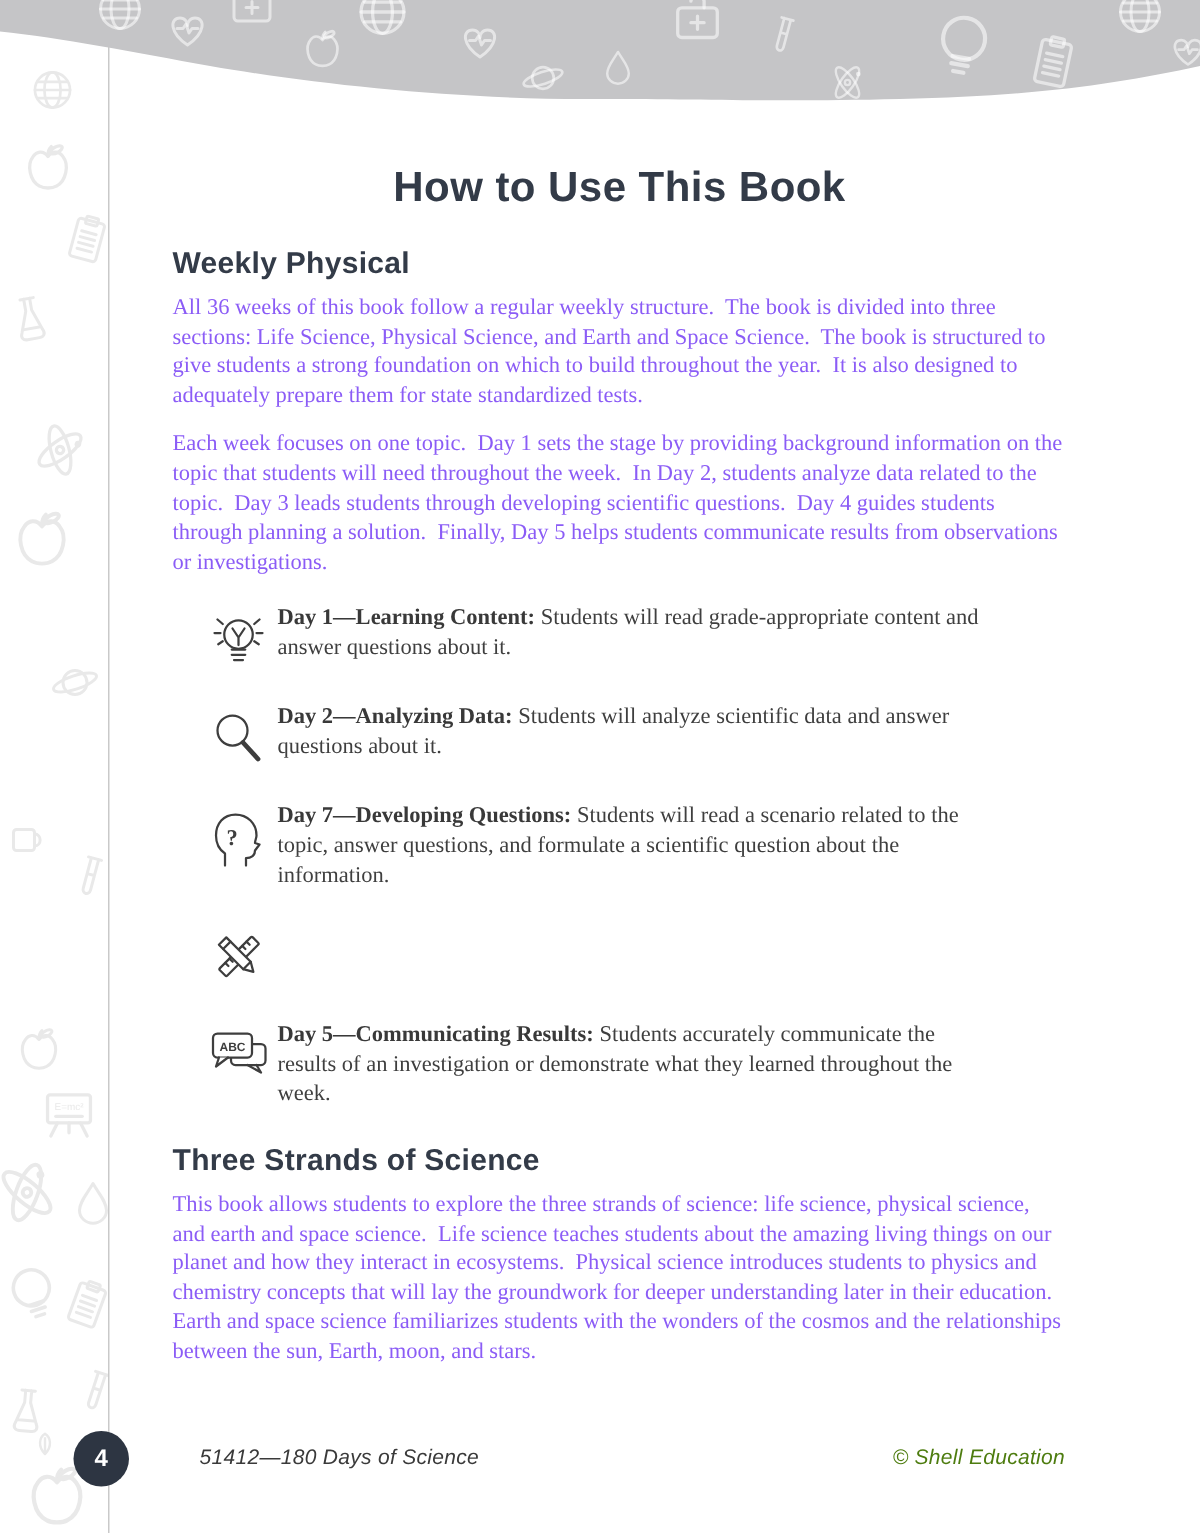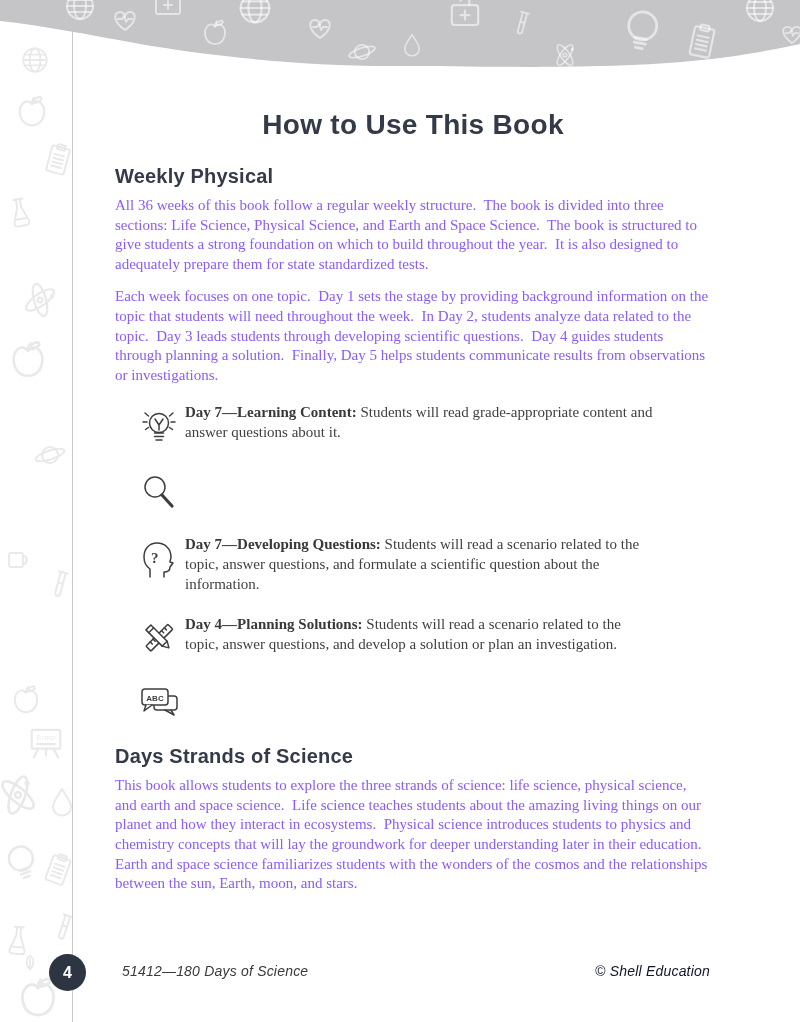--- a/index.html
+++ b/index.html
@@ -27,24 +27,24 @@
   .day{display:flex;margin:0 0 21px 24px;}
   .day-iconbox{flex:none;width:46px;padding-top:1px;}
   .day-iconbox svg{display:block;stroke:#3e3e3e;color:#3e3e3e;}
   .day-text{width:472px;font-size:15px;line-height:19.6px;color:#3f3f3f;margin:0;}
   .day-label{font-weight:bold;color:#393939;}
 
   
   .page-circle{position:absolute;left:49px;top:954px;width:37px;height:37px;border-radius:50%;
                background:#2d3542;color:#ffffff;font-family:"Liberation Sans", sans-serif;
                font-weight:bold;font-size:16px;display:flex;align-items:center;justify-content:center;}
-  .book-ref{position:absolute;left:122px;top:963px;font-family:"Liberation Sans", sans-serif;
+  .book-ref{position:absolute;left:133px;top:963px;font-family:"Liberation Sans", sans-serif;
             font-style:italic;font-size:14px;color:#3a3a3a;letter-spacing:.2px;}
   .publisher{position:absolute;right:90px;top:963px;font-family:"Liberation Sans", sans-serif;
-            font-style:italic;font-size:14px;color:#0f172a;letter-spacing:.2px;}
+            font-style:italic;font-size:14px;color:#4d7c0f;letter-spacing:.2px;}
 </style>
 </head>
 <body>
 
 <div class="page">
 
   <svg width="0" height="0" style="position:absolute" aria-hidden="true">
     <defs>
       <g id="sym-globe" fill="none" stroke-width="2" stroke-linecap="round">
         <circle r="13"></circle>
@@ -171,30 +171,31 @@
 
       <div class="day">
         <div class="day-iconbox">
           <svg width="40" height="44" viewBox="-20 -20 40 40" fill="none" stroke-width="1.5" stroke-linecap="round" stroke-linejoin="round">
             <circle cx="0" cy="-3" r="9.5"></circle>
             <path d="M-4 -7 L0 -1 L4 -7 M0 -1 V4"></path>
             <path d="M-4.5 7 H4.5 M-4.5 10.5 H4.5 M-3 14 H3"></path>
             <path d="M-14 -13 L-10.5 -10 M14 -13 L10.5 -10 M-16 -4 H-12 M16 -4 H12 M-13.5 3.5 L-10.5 1.5 M13.5 3.5 L10.5 1.5"></path>
           </svg>
         </div>
-        <p class="day-text"><span class="day-label">Day 7—Learning Content:</span> <span>Students will read grade-appropriate content and answer questions about it.</span></p>
+        <p class="day-text"><span class="day-label">Day 1—Learning Content:</span> <span>Students will read grade-appropriate content and answer questions about it.</span></p>
       </div>
 
       <div class="day">
         <div class="day-iconbox">
           <svg width="40" height="44" viewBox="-20 -20 40 40" fill="none" stroke-width="1.5" stroke-linecap="round">
             <circle cx="-4" cy="-5" r="10"></circle>
             <path d="M3 3 L13 14" stroke-width="3.2"></path>
           </svg>
         </div>
+        <p class="day-text"><span class="day-label">Day 2—Analyzing Data:</span> <span>Students will analyze scientific data and answer questions about it.</span></p>
       </div>
 
       <div class="day">
         <div class="day-iconbox">
           <svg width="40" height="46" viewBox="-20 -20 40 40" fill="none" stroke-width="1.5" stroke-linecap="round" stroke-linejoin="round">
             <path d="M5 18 V13 C9 13 11 11 11 8 L14 4 L11 3 C11 1 12 0 12 -2 C12 -10 6 -16 -2 -16 C-10 -16 -15 -10 -15 -2 C-15 4 -12 8 -9 10 L-9 18"></path>
             <text x="-8" y="4" font-size="15" font-weight="bold" stroke="none" fill="currentColor" font-family="Liberation Serif, serif">?</text>
           </svg>
         </div>
         <p class="day-text"><span class="day-label">Day 7—Developing Questions:</span> <span>Students will read a scenario related to the topic, answer questions, and formulate a scientific question about the information.</span></p>
@@ -206,38 +207,38 @@
             <g transform="rotate(45)">
               <rect x="-3.5" y="-16" width="7" height="31" rx="1"></rect>
               <path d="M-3.5 -11 H-0.5 M-3.5 -7 H-0.5 M-3.5 -3 H-0.5 M-3.5 1 H-0.5 M-3.5 5 H-0.5 M-3.5 9 H-0.5"></path>
             </g>
             <g transform="rotate(-45)">
               <path d="M-3.5 -15 H3.5 V8 L0 14 L-3.5 8 Z" fill="#ffffff"></path>
               <path d="M-3.5 -11 H3.5 M-3.5 8 H3.5"></path>
             </g>
           </svg>
         </div>
-        <p class="day-text"><span class="day-label">Day 4—Planning Solutions:</span> <span>Students will read a scenario related to the topic, answer questions, and develop a solution or plan an investigation.</span></p>
       </div>
 
       <div class="day">
         <div class="day-iconbox">
           <svg width="42" height="40" viewBox="-20 -18 42 36" fill="none" stroke-width="1.5" stroke-linecap="round" stroke-linejoin="round">
             <rect x="-5" y="-6" width="23" height="14" rx="3"></rect>
             <path d="M12 8 L15 13 L6 8"></path>
             <rect x="-17" y="-13" width="26" height="16" rx="3" fill="#ffffff"></rect>
             <path d="M-13 3 L-15 9 L-7 3" fill="#ffffff"></path>
             <text x="-4" y="-1.5" text-anchor="middle" font-size="8" font-weight="bold" stroke="none" fill="currentColor" font-family="Liberation Sans, sans-serif">ABC</text>
           </svg>
         </div>
+        <p class="day-text"><span class="day-label">Day 5—Communicating Results:</span> <span>Students accurately communicate the results of an investigation or demonstrate what they learned throughout the week.</span></p>
       </div>
 
     </div>
 
-    <h2 class="section-heading">Days Strands of Science</h2>
+    <h2 class="section-heading">Three Strands of Science</h2>
     <p class="body">This book allows students to explore the three strands of science: life science, physical science, and earth and space science.  Life science teaches students about the amazing living things on our planet and how they interact in ecosystems.  Physical science introduces students to physics and chemistry concepts that will lay the groundwork for deeper understanding later in their education.  Earth and space science familiarizes students with the wonders of the cosmos and the relationships between the sun, Earth, moon, and stars.</p>
   </div>
 
   <div class="page-circle">4</div>
   <div class="book-ref">51412—180 Days of Science</div>
   <div class="publisher">© Shell Education</div>
 
 </div>
 
 </body></html>

